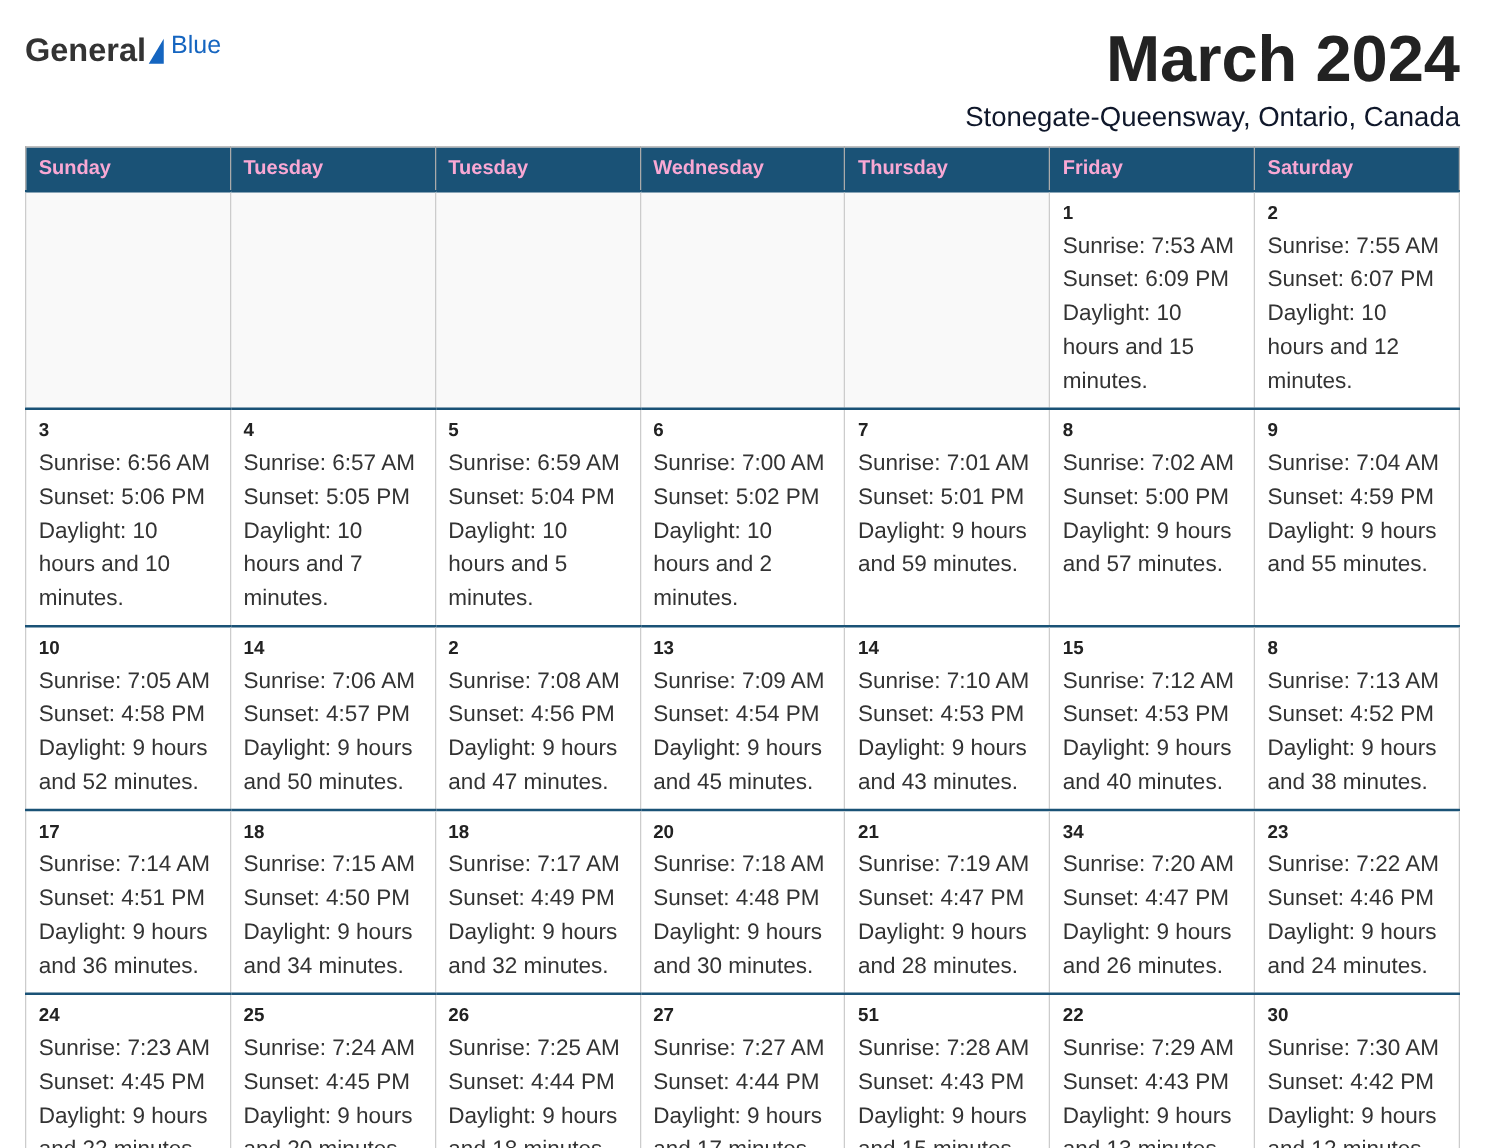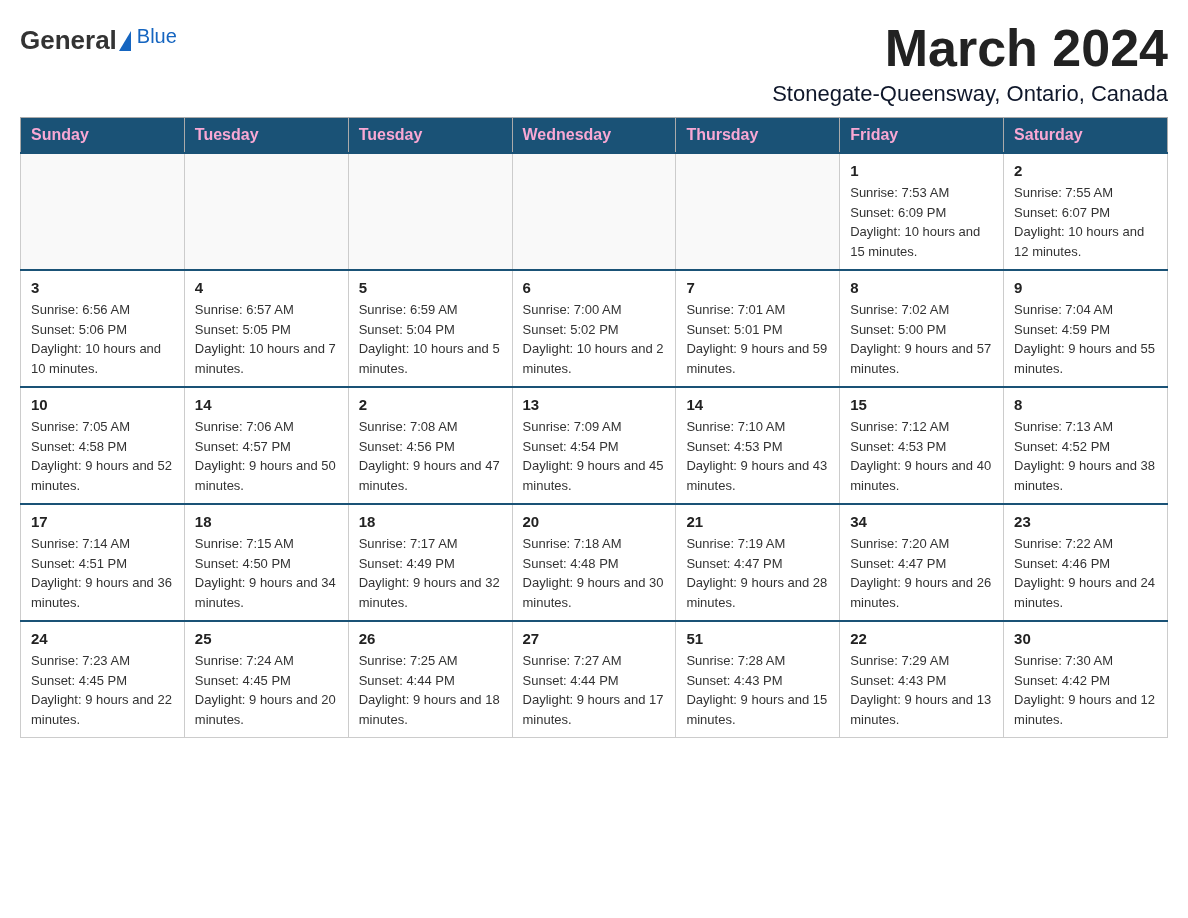--- a/index.html
+++ b/index.html
@@ -97,21 +97,21 @@
     }
 
     .day-number {
       font-size: 15px;
       font-weight: bold;
       color: #222;
       margin-bottom: 4px;
     }
 
     .day-info {
-      font-size: 13px;
+      font-size: 18px;
       color: #333;
       line-height: 1.5;
     }
 
     .empty-cell {
       background: #f9f9f9;
     }
 
     tr.week-row td {
       border-top: 2px solid #1a5276;

